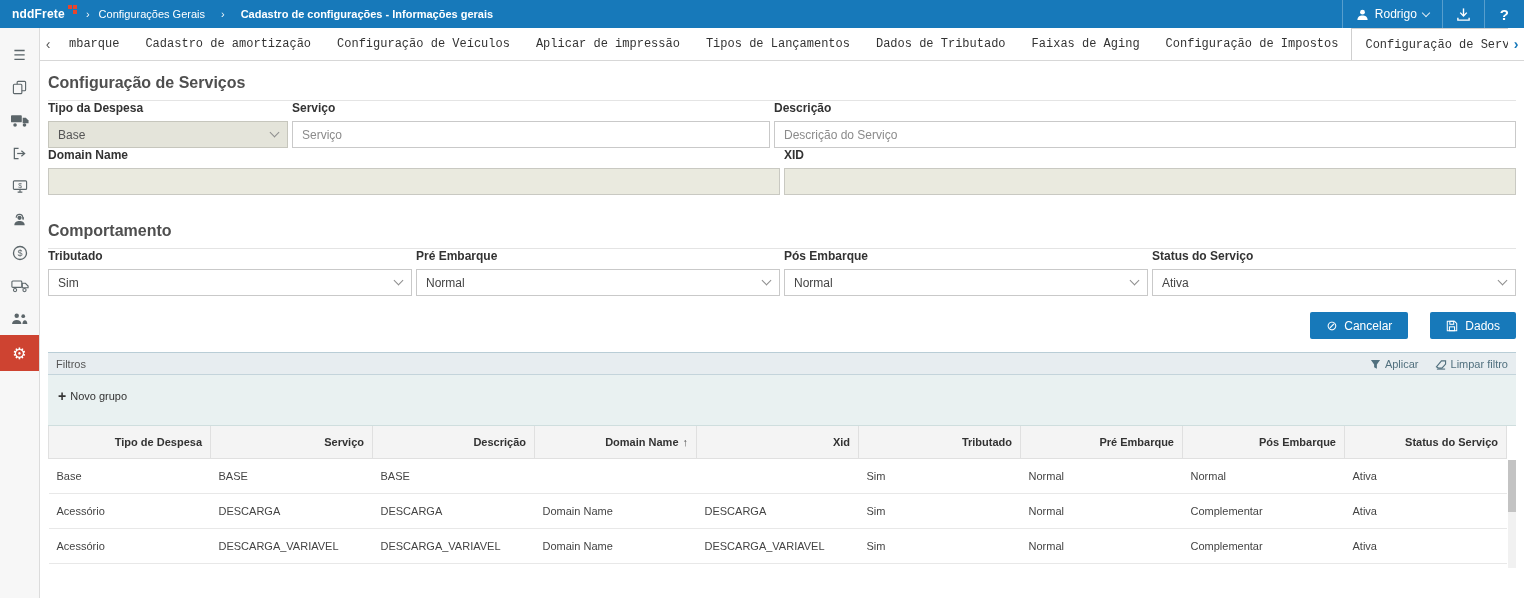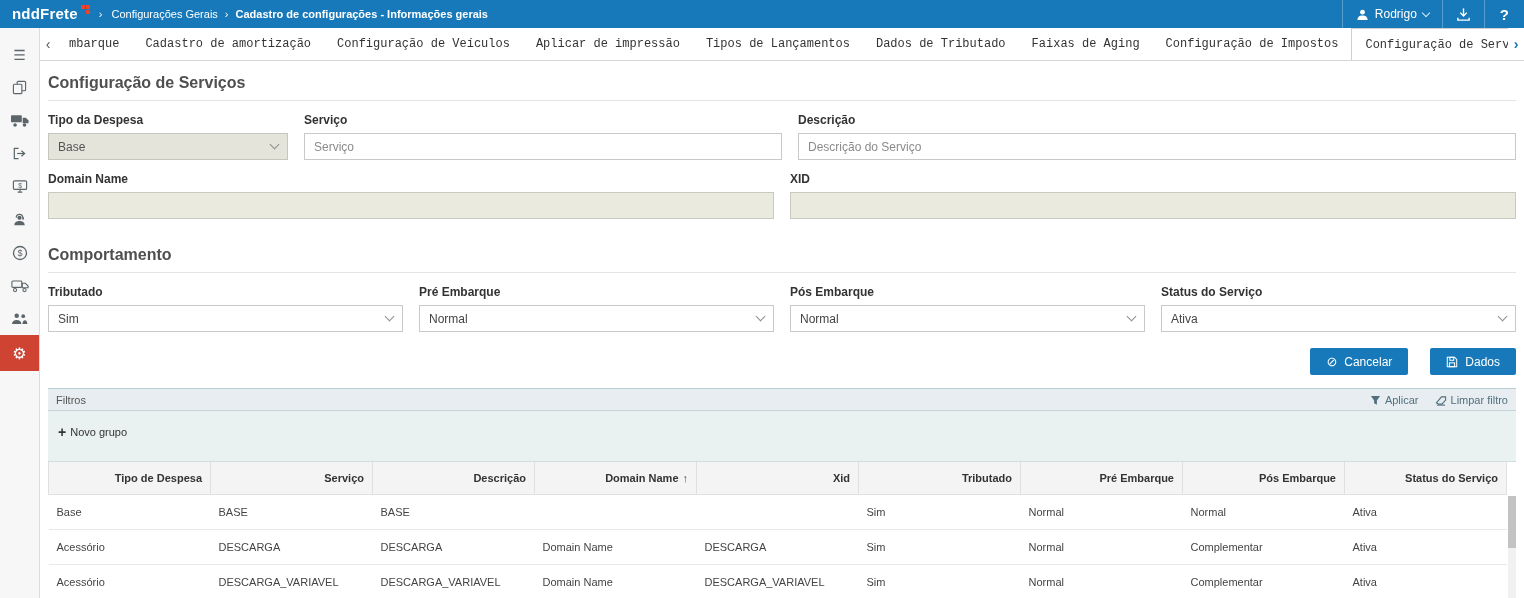--- a/index.html
+++ b/index.html
@@ -4,23 +4,23 @@
 <style>
   * { margin:0; padding:0; box-sizing:border-box; }
   html,body { width:1524px; height:598px; overflow:hidden; background:#fff;
     font-family:"Liberation Sans", sans-serif; }
   .app { width:1524px; height:598px; display:flex; flex-direction:column; }
 
   
   .topbar { height:28px; background:#1779ba; color:#fff; display:flex; align-items:center;
     padding:0 0 0 12px; flex-shrink:0; }
   .logo { display:flex; align-items:flex-start; gap:3px; cursor:pointer; }
-  .logo-text { font-size:15px; font-weight:bold; letter-spacing:.2px; line-height:18px; }
+  .logo-text { font-size:12px; font-weight:bold; letter-spacing:.2px; line-height:18px; }
   .bc-sep { font-size:11px; margin:0 9px; opacity:.95; }
-  .breadcrumb { display:flex; align-items:center; font-size:11px; gap:7px; }
+  .breadcrumb { display:flex; align-items:center; font-size:11px; gap:16px; }
   .crumb { cursor:pointer; }
   .crumb.strong { font-weight:bold; }
   .topbar-right { margin-left:auto; display:flex; align-items:stretch; height:28px; }
   .tb-item { display:flex; align-items:center; gap:6px; padding:0 13px; font-size:12px;
     border-left:1px solid rgba(255,255,255,.28); cursor:pointer; }
   .tb-item.help-btn { font-size:15px; font-weight:bold; padding:0 15px; }
   .chev-sm { width:6px; height:6px; border-right:1.2px solid #dce9f2; border-bottom:1.2px solid #dce9f2;
     transform:rotate(45deg); margin-top:-3px; }
 
   
@@ -39,21 +39,21 @@
   .tab-scroll { width:16px; display:flex; align-items:center; justify-content:center;
     font-size:14px; color:#555; cursor:pointer; flex-shrink:0; }
   .tab-scroll.right { color:#1779ba; font-weight:bold; }
   .tabs { display:flex; flex:1; overflow:hidden;font-family:Liberation Mono, monospace; }
   .tab { padding:0 13px; display:flex; align-items:center; white-space:nowrap; cursor:pointer; }
   .tab.active { border:1px solid #cfcfcf; border-bottom:1px solid #fff; margin-bottom:-1px; background:#fff; }
 
   
   .content { flex:1; padding:0 8px; overflow:hidden; }
   .section-title { font-size:16px; color:#4f4f4f; padding:13px 0 8px; border-bottom:1px solid #e4e4e4; }
-  .form-row { display:flex; gap:16px; margin-top:12px; }
+  .form-row { display:flex; gap:4px; }
   .field { display:flex; flex-direction:column; }
   .field > label { font-size:12px; font-weight:bold; color:#333; margin-bottom:6px; }
   .w-tipo { width:240px; } .w-serv { width:478px; } .grow { flex:1; min-width:0; }
   .input { height:27px; border:1px solid #c9c9c9; font-size:12px; color:#444; padding:0 9px;
     background:#fff; width:100%; font-family:"Liberation Sans",sans-serif; }
   .input::placeholder { color:#8b8b8b; }
   .input.disabled { background:#eaeadf; border-color:#c9c9c2; }
   .select { height:27px; border:1px solid #c9c9c9; background:#fff; font-size:12px; color:#444;
     padding:0 9px; display:flex; align-items:center; justify-content:space-between; cursor:pointer; }
   .select.disabled { background:#e4e4da; border-color:#c6c6bd; color:#555; }

